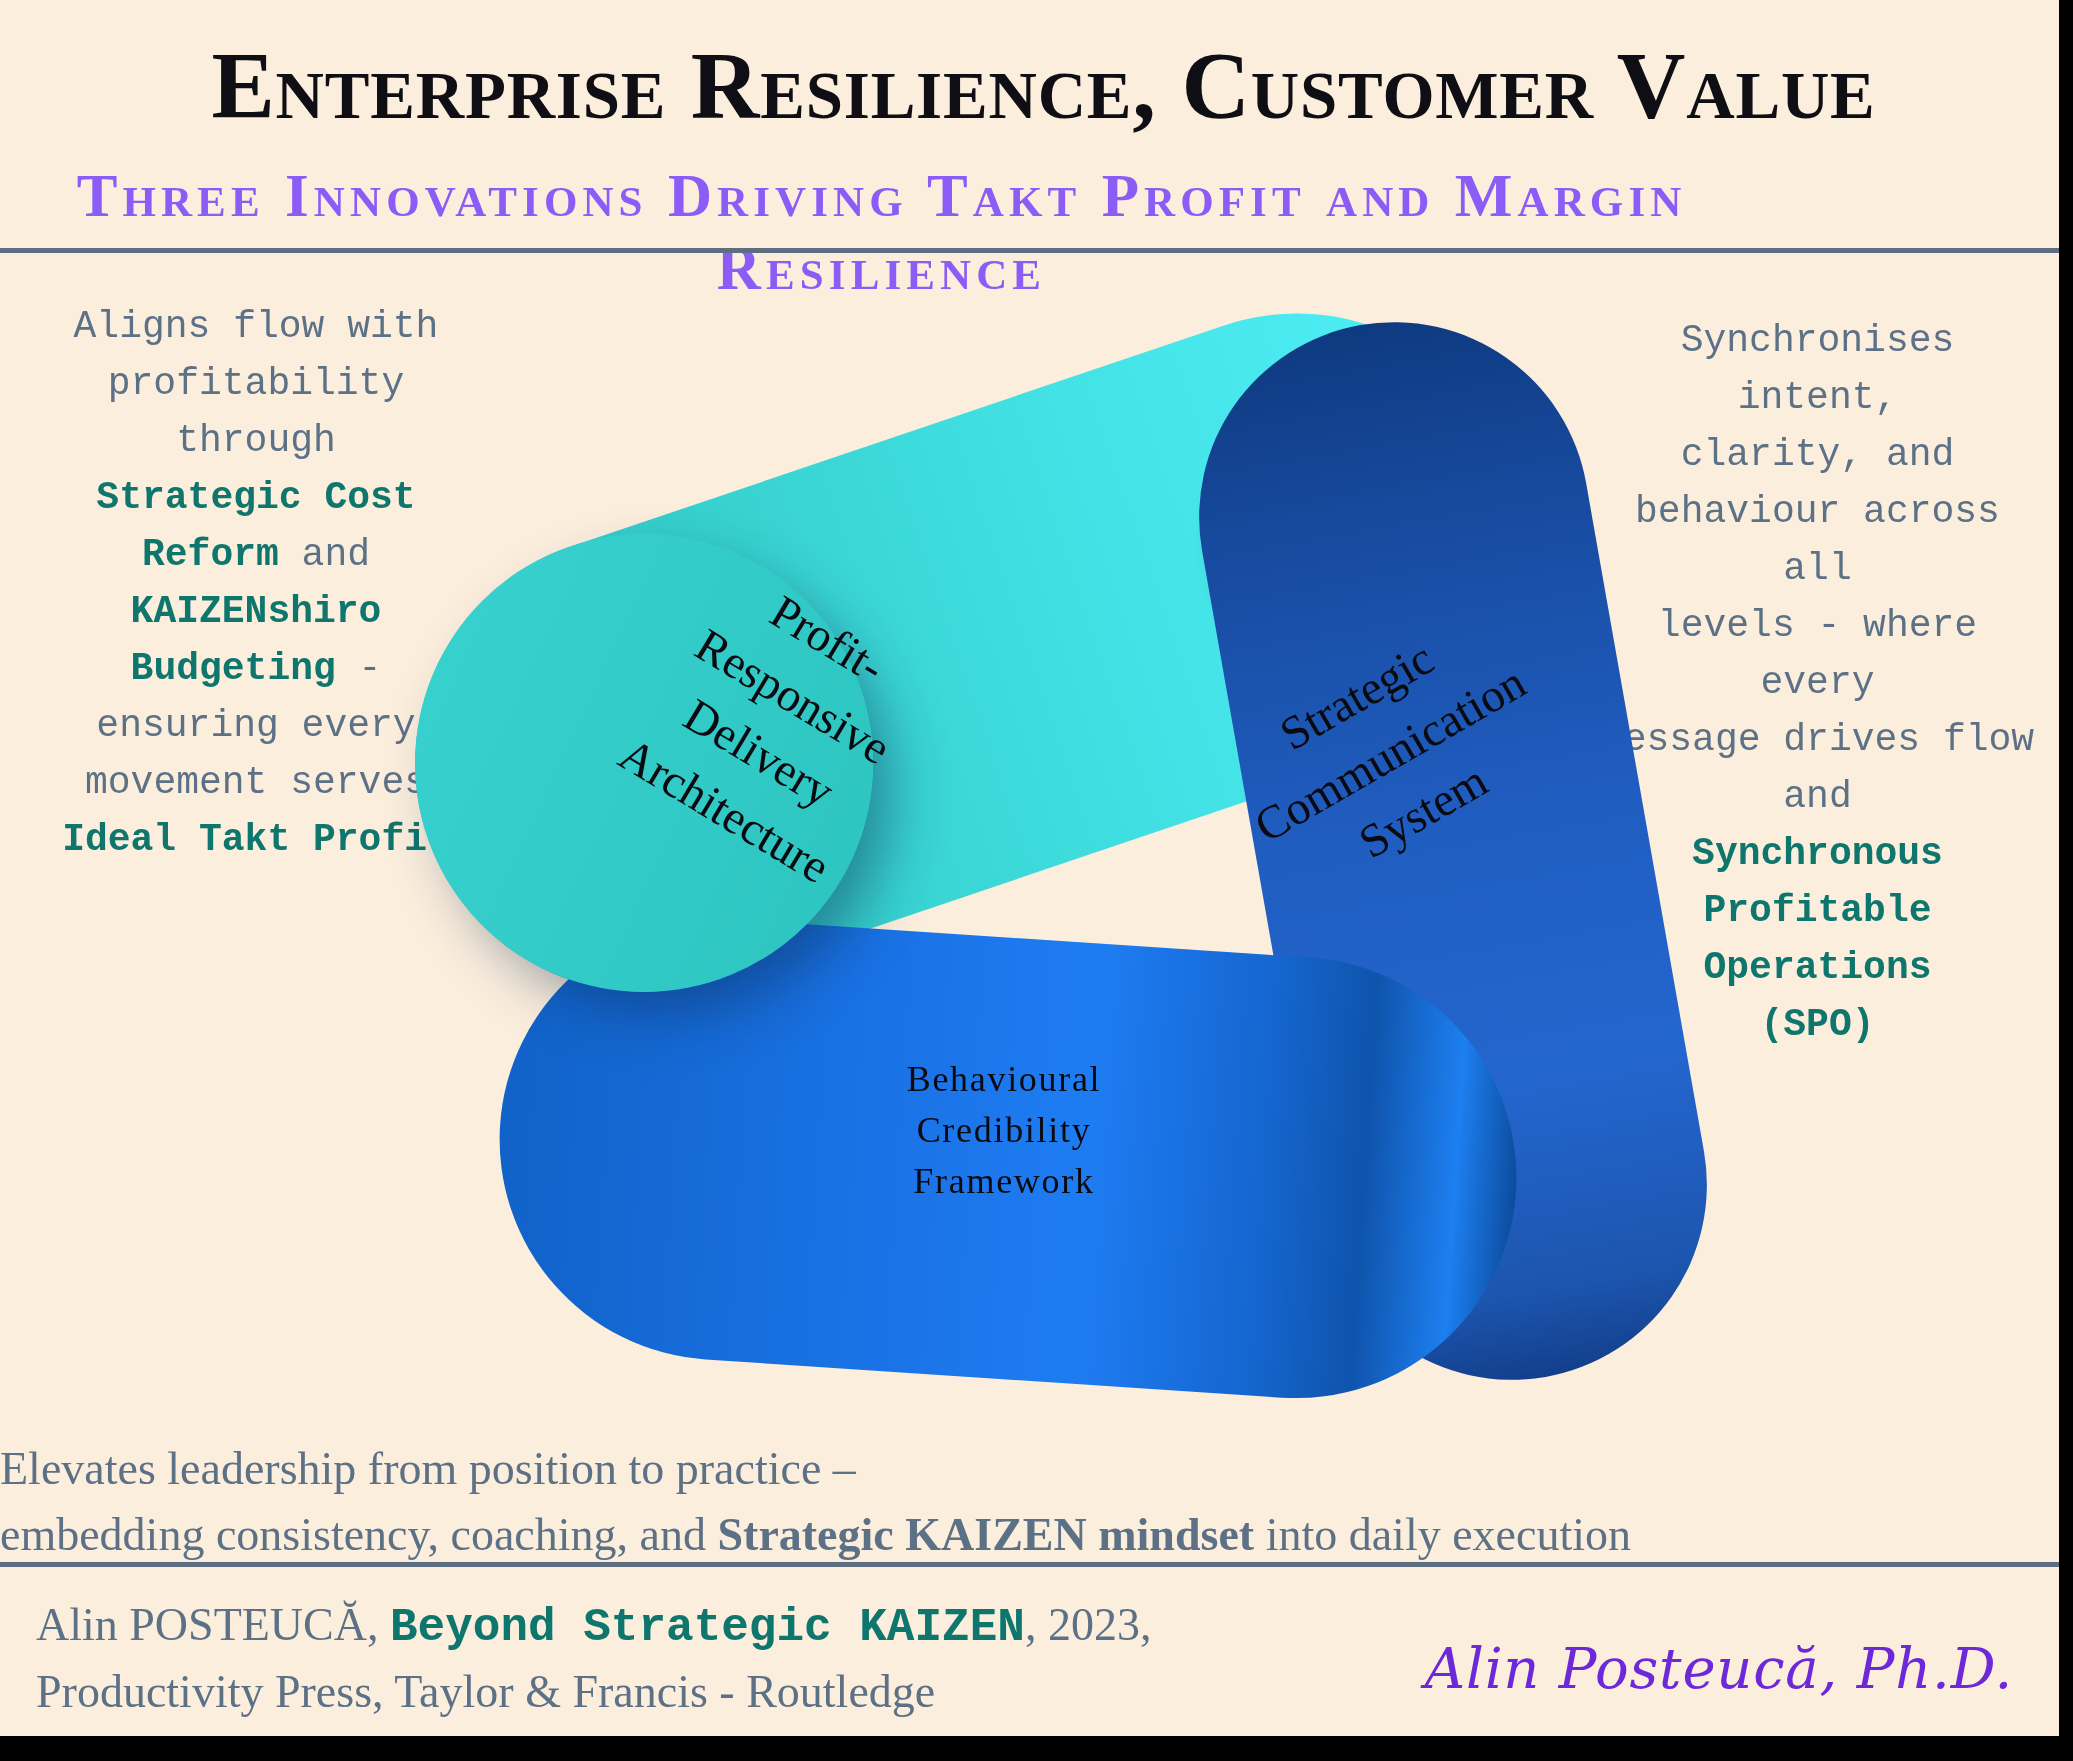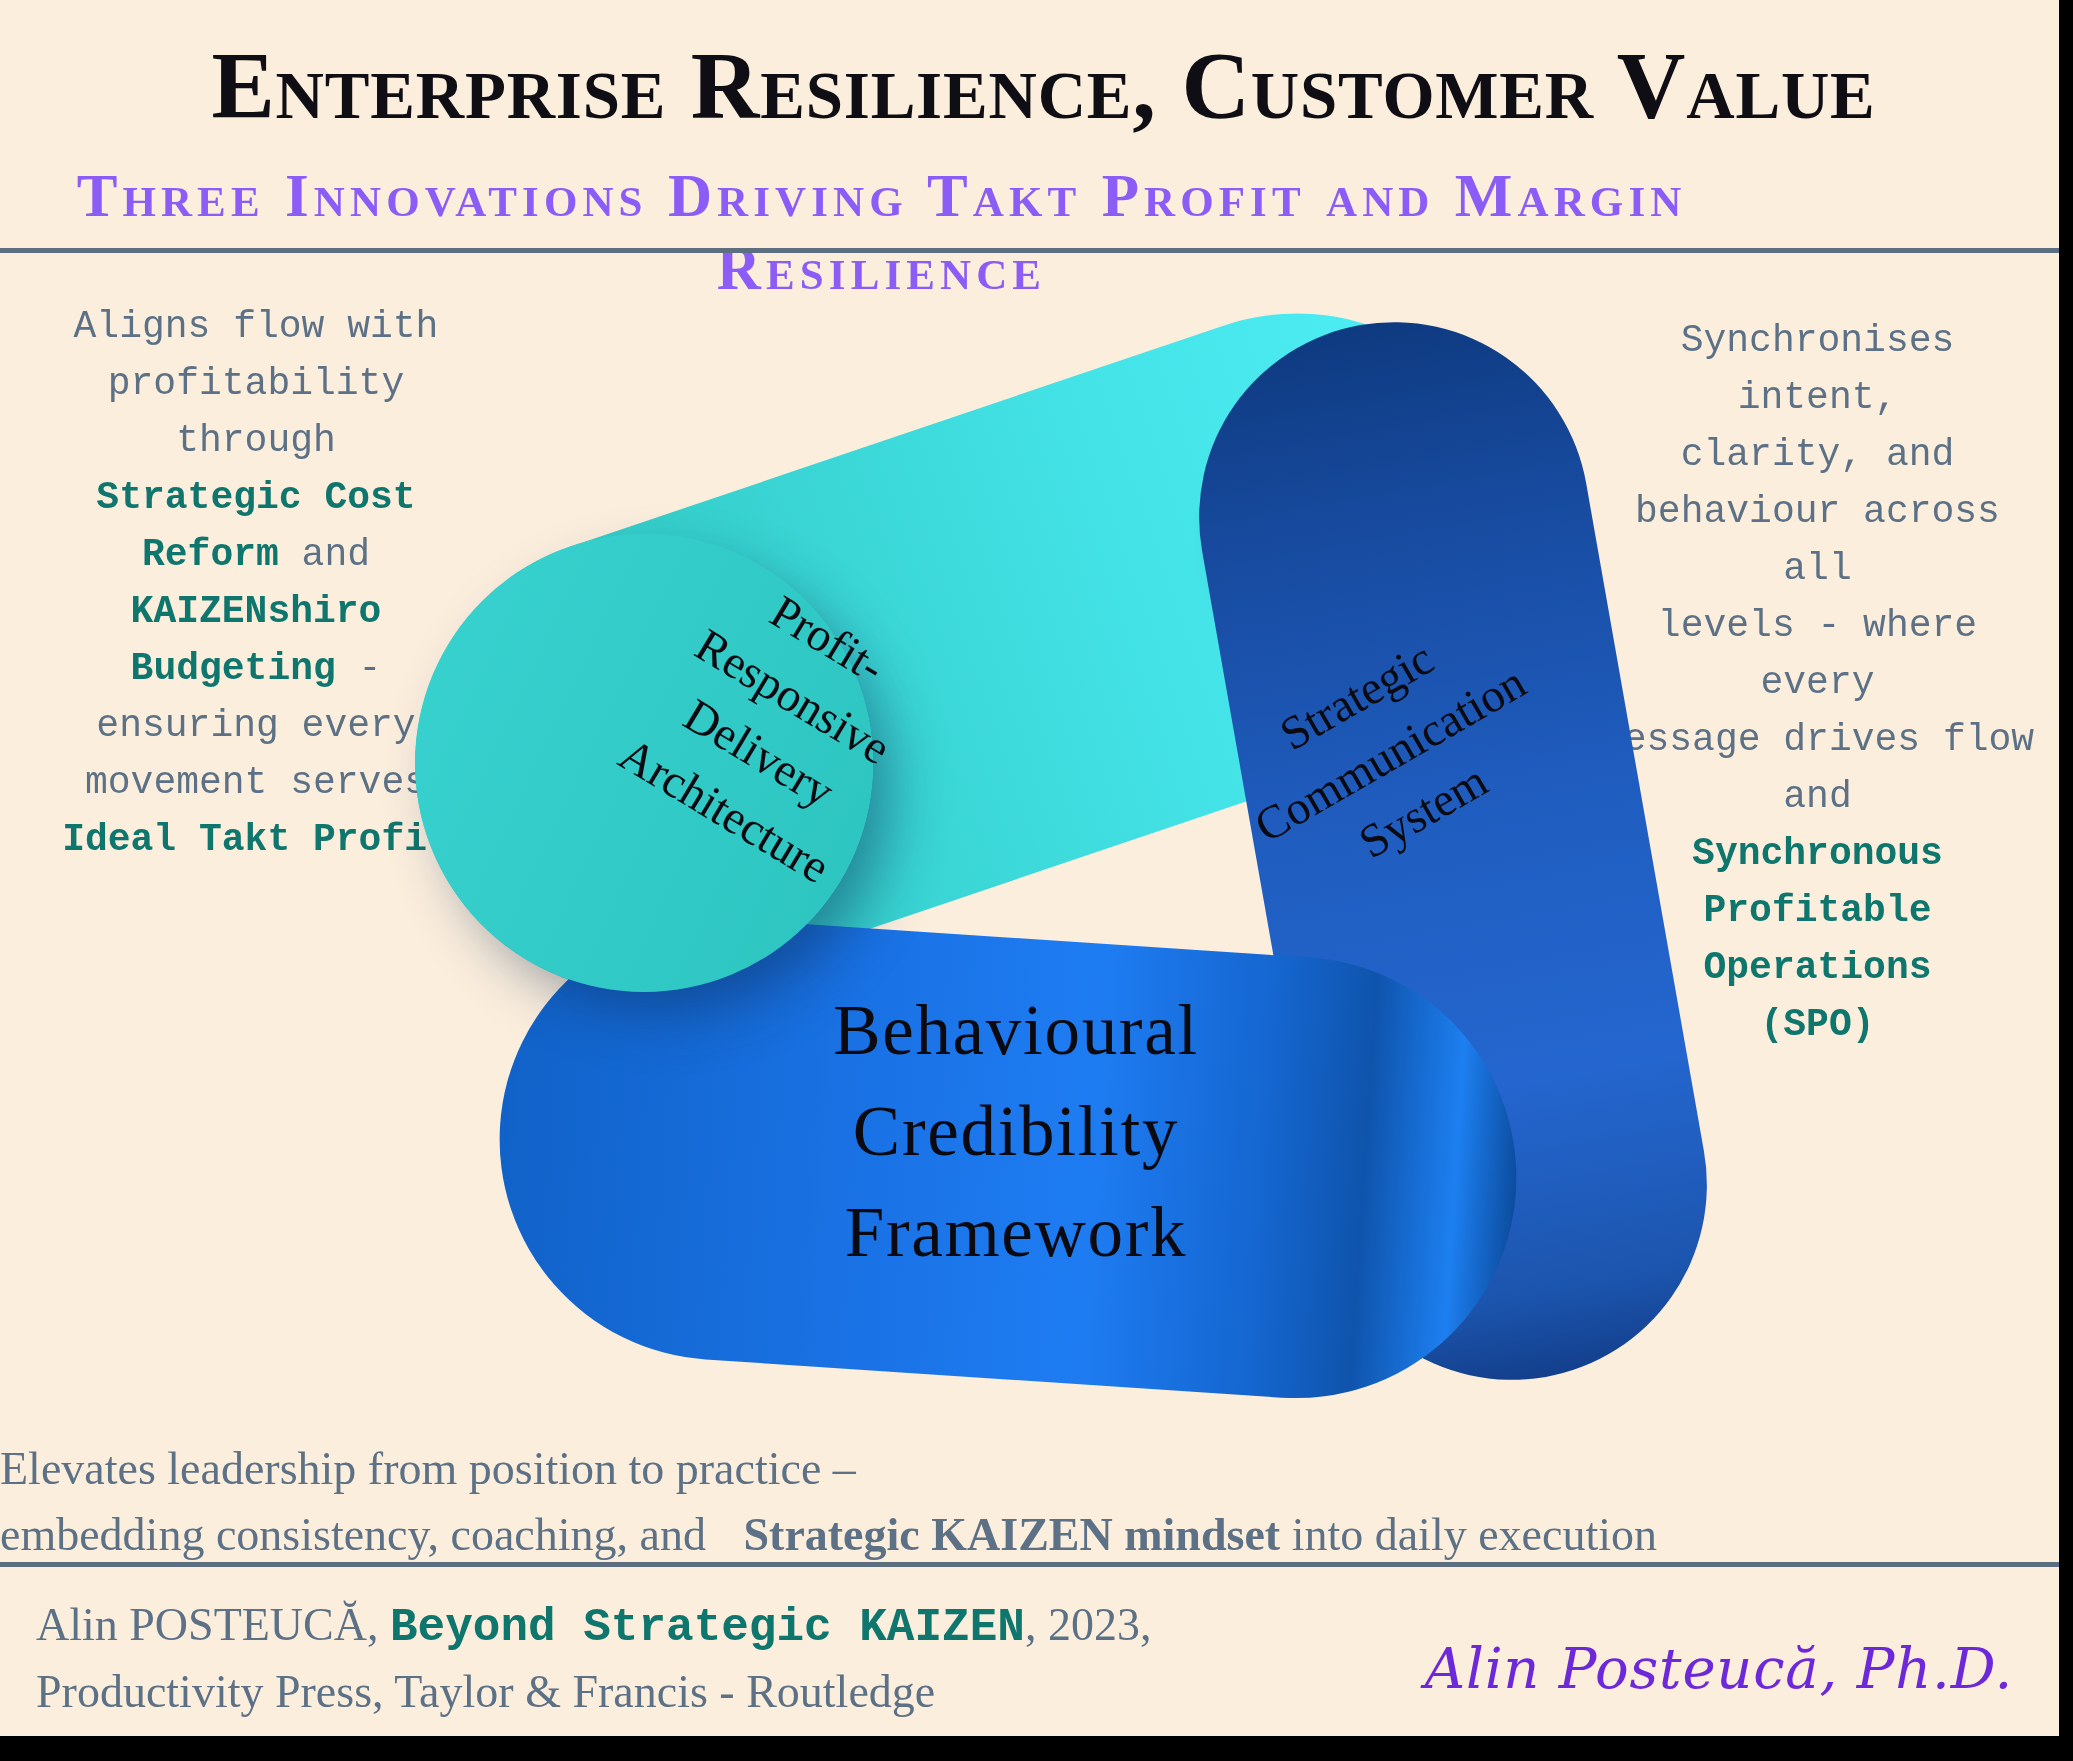--- a/index.html
+++ b/index.html
@@ -93,31 +93,31 @@
     font-size:47px;line-height:1.42;
   }
   .label-comm{
     left:1390px;top:754px;
     transform:translate(-50%,-50%) rotate(-30deg);
     font-size:47px;line-height:1.42;
   }
   .label-behav{
     left:1004px;top:1131px;
     transform:translate(-50%,-50%);
-    font-size:71px;line-height:1.42;letter-spacing:1.7px;margin-left:12px;
+    font-size:36px;line-height:1.42;letter-spacing:1.7px;
   }
 
   
   .bottom-note{
     position:absolute;top:1436px;left:0;width:1664px;
     text-align:left;
     font-size:46px;line-height:66px;
     color:#5d7186;
   }
-  .bottom-note b{font-weight:700;margin-left:26px;}
+  .bottom-note b{font-weight:700;}
 
   
   .footer{
     position:absolute;left:36px;top:1593px;
     font-size:46px;line-height:64px;
     color:#5d7186;text-align:left;
   }
   .footer .black-bold{color:#0f766e;font-weight:700;font-family:Liberation Mono, monospace;}
   .signature{
     position:absolute;right:61px;top:1636px;

